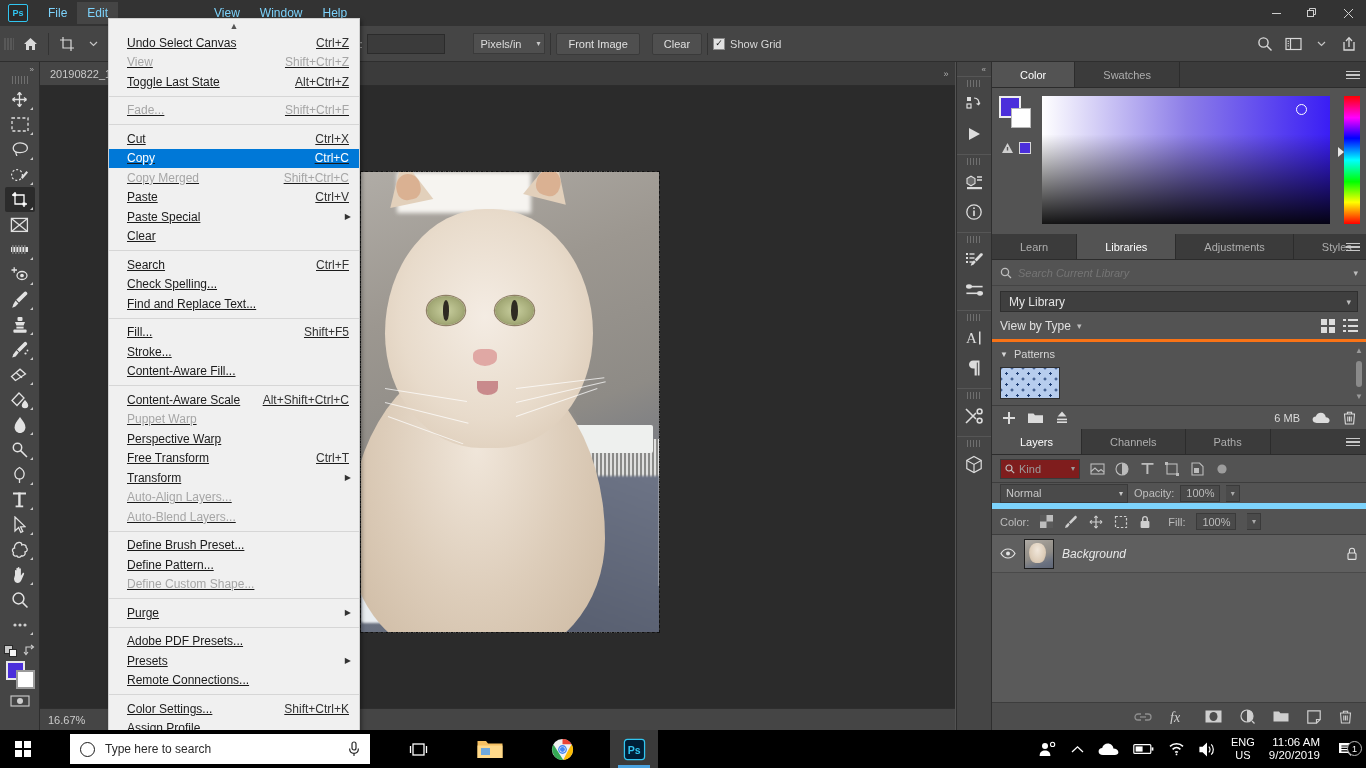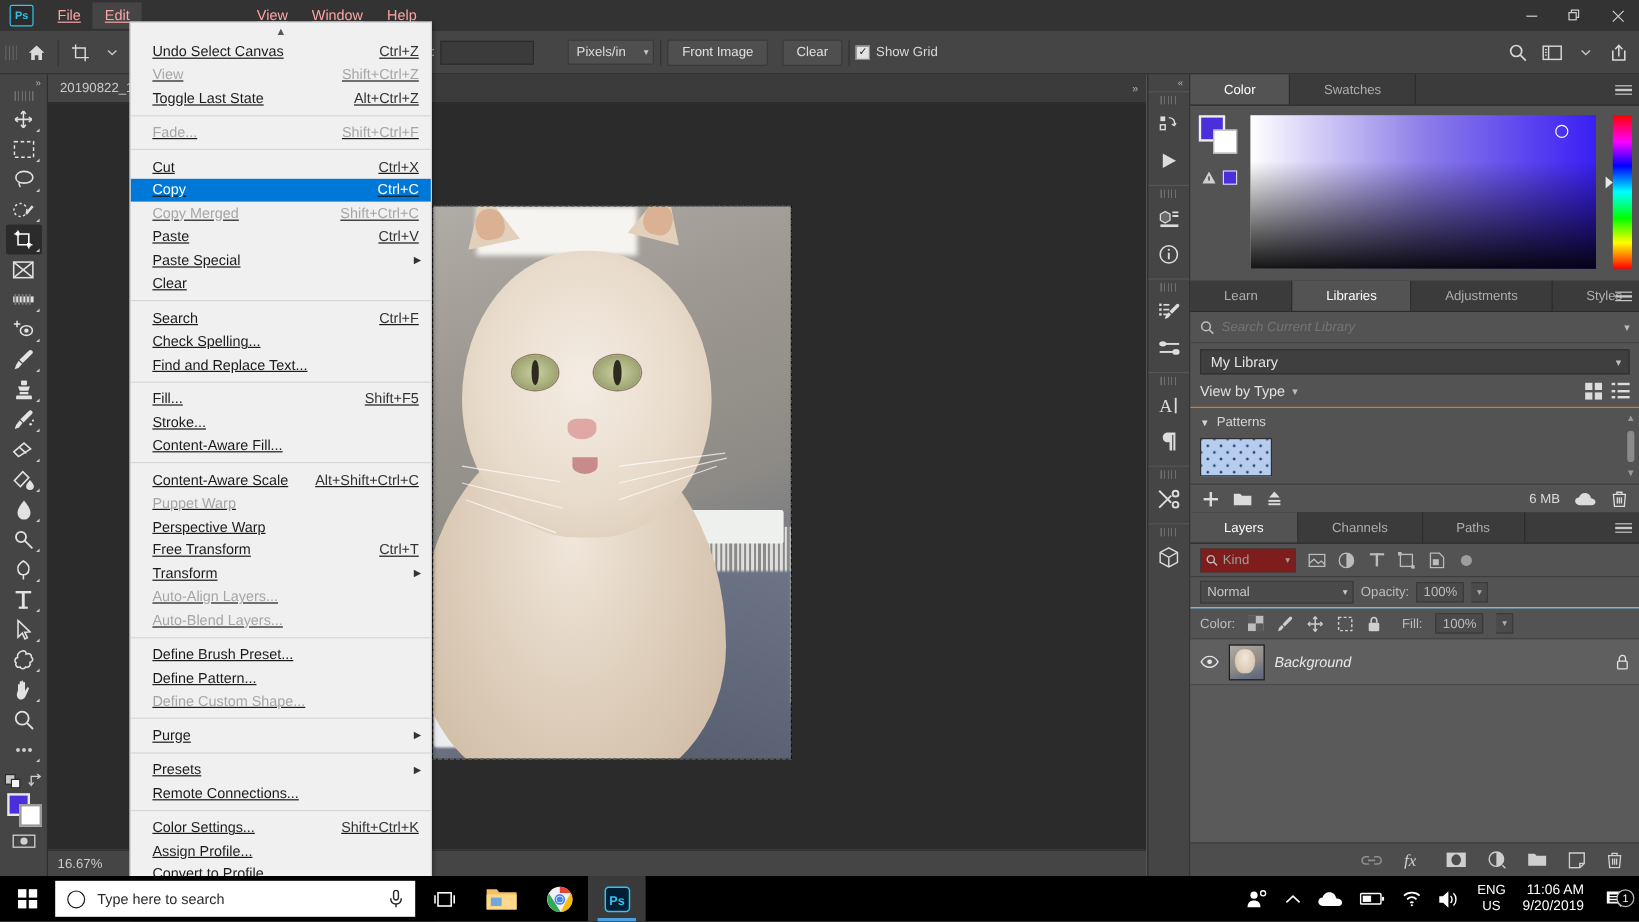--- a/index.html
+++ b/index.html
@@ -20,21 +20,21 @@
     background: #333333; display: flex; align-items: center;
   }
   .ps-logo {
     width: 20px; height: 18px; margin-left: 8px; margin-right: 10px;
     border: 1px solid #31c5f0; border-radius: 2px;
     color: #31c5f0; font-size: 9px; font-weight: bold;
     display: flex; align-items: center; justify-content: center;
     background: #2a2a2a;
   }
   .menubar .mi {
-    padding: 4px 10px; font-size: 12px; color: #fca5a5; cursor: default; text-decoration: underline;
+    padding: 4px 10px; font-size: 12px; color: #7dd3fc; cursor: default;
   }
   .menubar .mi.active { background: #454545; }
   .winbtns { position: absolute; right: 0; top: 0; display: flex; height: 26px; }
   .winbtn {
     width: 36px; height: 26px; display: flex; align-items: center; justify-content: center;
     color: #cfcfcf; font-size: 12px;
   }
 
   
   .optionsbar {
@@ -280,21 +280,21 @@
     font-family:"Liberation Sans", sans-serif;
   }
   .lib-select {
     margin:5px 8px; height:21px; background:#3f3f3f; border:1px solid #2f2f2f;
     display:flex; align-items:center; padding:0 8px; font-size:12px; color:#e4e4e4;
     position:relative;
   }
   .lib-select .chev { position:absolute; right:6px; font-size:9px; color:#bdbdbd; }
   .lib-viewrow {
     display:flex; align-items:center; padding:2px 8px 6px; gap:6px;
-    border-bottom:1px solid #f97316; color:#e0e0e0; font-size:12px;
+    border-bottom:3px solid #f97316; color:#e0e0e0; font-size:12px;
   }
   .lib-viewicons { margin-left:auto; display:flex; gap:8px; }
   .grid-ic { width:14px; height:14px; display:grid; grid-template-columns:1fr 1fr;
     grid-template-rows:1fr 1fr; gap:2px; }
   .grid-ic i { background:#dcdcdc; }
   .list-ic { width:15px; height:13px; display:flex; flex-direction:column; justify-content:space-between; }
   .list-ic i { height:2px; background:#dcdcdc; margin-left:5px; position:relative; }
   .list-ic i::before { content:""; position:absolute; left:-5px; top:0; width:3px; height:2px; background:#dcdcdc; }
   .lib-body { flex:1; position:relative; padding:6px 8px; }
   .lib-grouphdr { display:flex; align-items:center; gap:6px; font-size:11px; color:#d6d6d6; }
@@ -324,21 +324,21 @@
   }
   .lay-kind {
     width:80px; height:20px; background:#7f1d1d; border:1px solid #3a3a3a;
     display:flex; align-items:center; gap:4px; padding:0 4px;
     font-size:11px; color:#9c9c9c; position:relative;
   }
   .lay-kind .chev { position:absolute; right:4px; font-size:8px; }
   .lay-ficon { color:#b9b9b9; display:flex; align-items:center; justify-content:center; width:16px; }
   .lay-blend {
     display:flex; align-items:center; gap:6px; padding:4px 8px; height:26px;
-    border-bottom:1px solid #7dd3fc; font-size:11px; color:#bdbdbd;
+    border-bottom:6px solid #7dd3fc; font-size:11px; color:#bdbdbd;
   }
   .lay-blendsel {
     width:128px; height:19px; background:#4a4a4a; border:1px solid #3a3a3a;
     display:flex; align-items:center; padding:0 5px; color:#c8c8c8;
     font-size:11px; position:relative;
   }
   .lay-blendsel .chev { position:absolute; right:4px; font-size:8px; }
   .lay-numfield {
     width:40px; height:17px; background:#4a4a4a; border:1px solid #3a3a3a;
     display:flex; align-items:center; justify-content:center; font-size:11px; color:#bbb;
@@ -392,21 +392,21 @@
   .em-item .sc { color:#333; margin-left:18px; }
   .em-item .sub { position:absolute; right:8px; font-size:8px; color:#333; }
   .em-item.disabled .lbl, .em-item.disabled .sc { color:#a6a6a6; }
   .em-item.sel { background:#0078d7; }
   .em-item.sel .lbl, .em-item.sel .sc { color:#ffffff; }
   .em-sep { height:1px; background:#d6d6d6; margin: 4px 0; }
 
   
   .taskbar {
     position: absolute; left: 0; top: 730px; width: 1366px; height: 38px;
-    background: #000000; display: flex; align-items: center; z-index: 60;
+    background: #000000; display: flex; align-items: center; z-index: 60; gap: 24px;
   }
   .startbtn { width: 46px; height: 38px; display:flex; align-items:center; justify-content:center; }
   .winlogo { width:16px; height:16px; display:grid; grid-template-columns:1fr 1fr;
     grid-template-rows:1fr 1fr; gap:2px; }
   .winlogo i { background:#ffffff; }
   .searchbox {
     width: 300px; height: 30px; background: #ffffff; display:flex; align-items:center;
     gap: 10px; padding: 0 10px; color:#2a2a2a; font-size:12px;
   }
   .s-circ { width:15px; height:15px; border:1.8px solid #1a1a1a; border-radius:50%; }
@@ -1276,20 +1276,23 @@
         <div class="em-item disabled">
           <span class="lbl">Define Custom Shape...</span>
         </div>
         <div class="em-sep"></div>
         <div class="em-item">
           <span class="lbl">Purge</span>
           <span class="sub">▶</span>
         </div>
         <div class="em-sep"></div>
         <div class="em-item">
+          <span class="lbl">Adobe PDF Presets...</span>
+        </div>
+        <div class="em-item">
           <span class="lbl">Presets</span>
           <span class="sub">▶</span>
         </div>
         <div class="em-item">
           <span class="lbl">Remote Connections...</span>
         </div>
         <div class="em-sep"></div>
         <div class="em-item">
           <span class="lbl">Color Settings...</span>
           <span class="sc">Shift+Ctrl+K</span>

